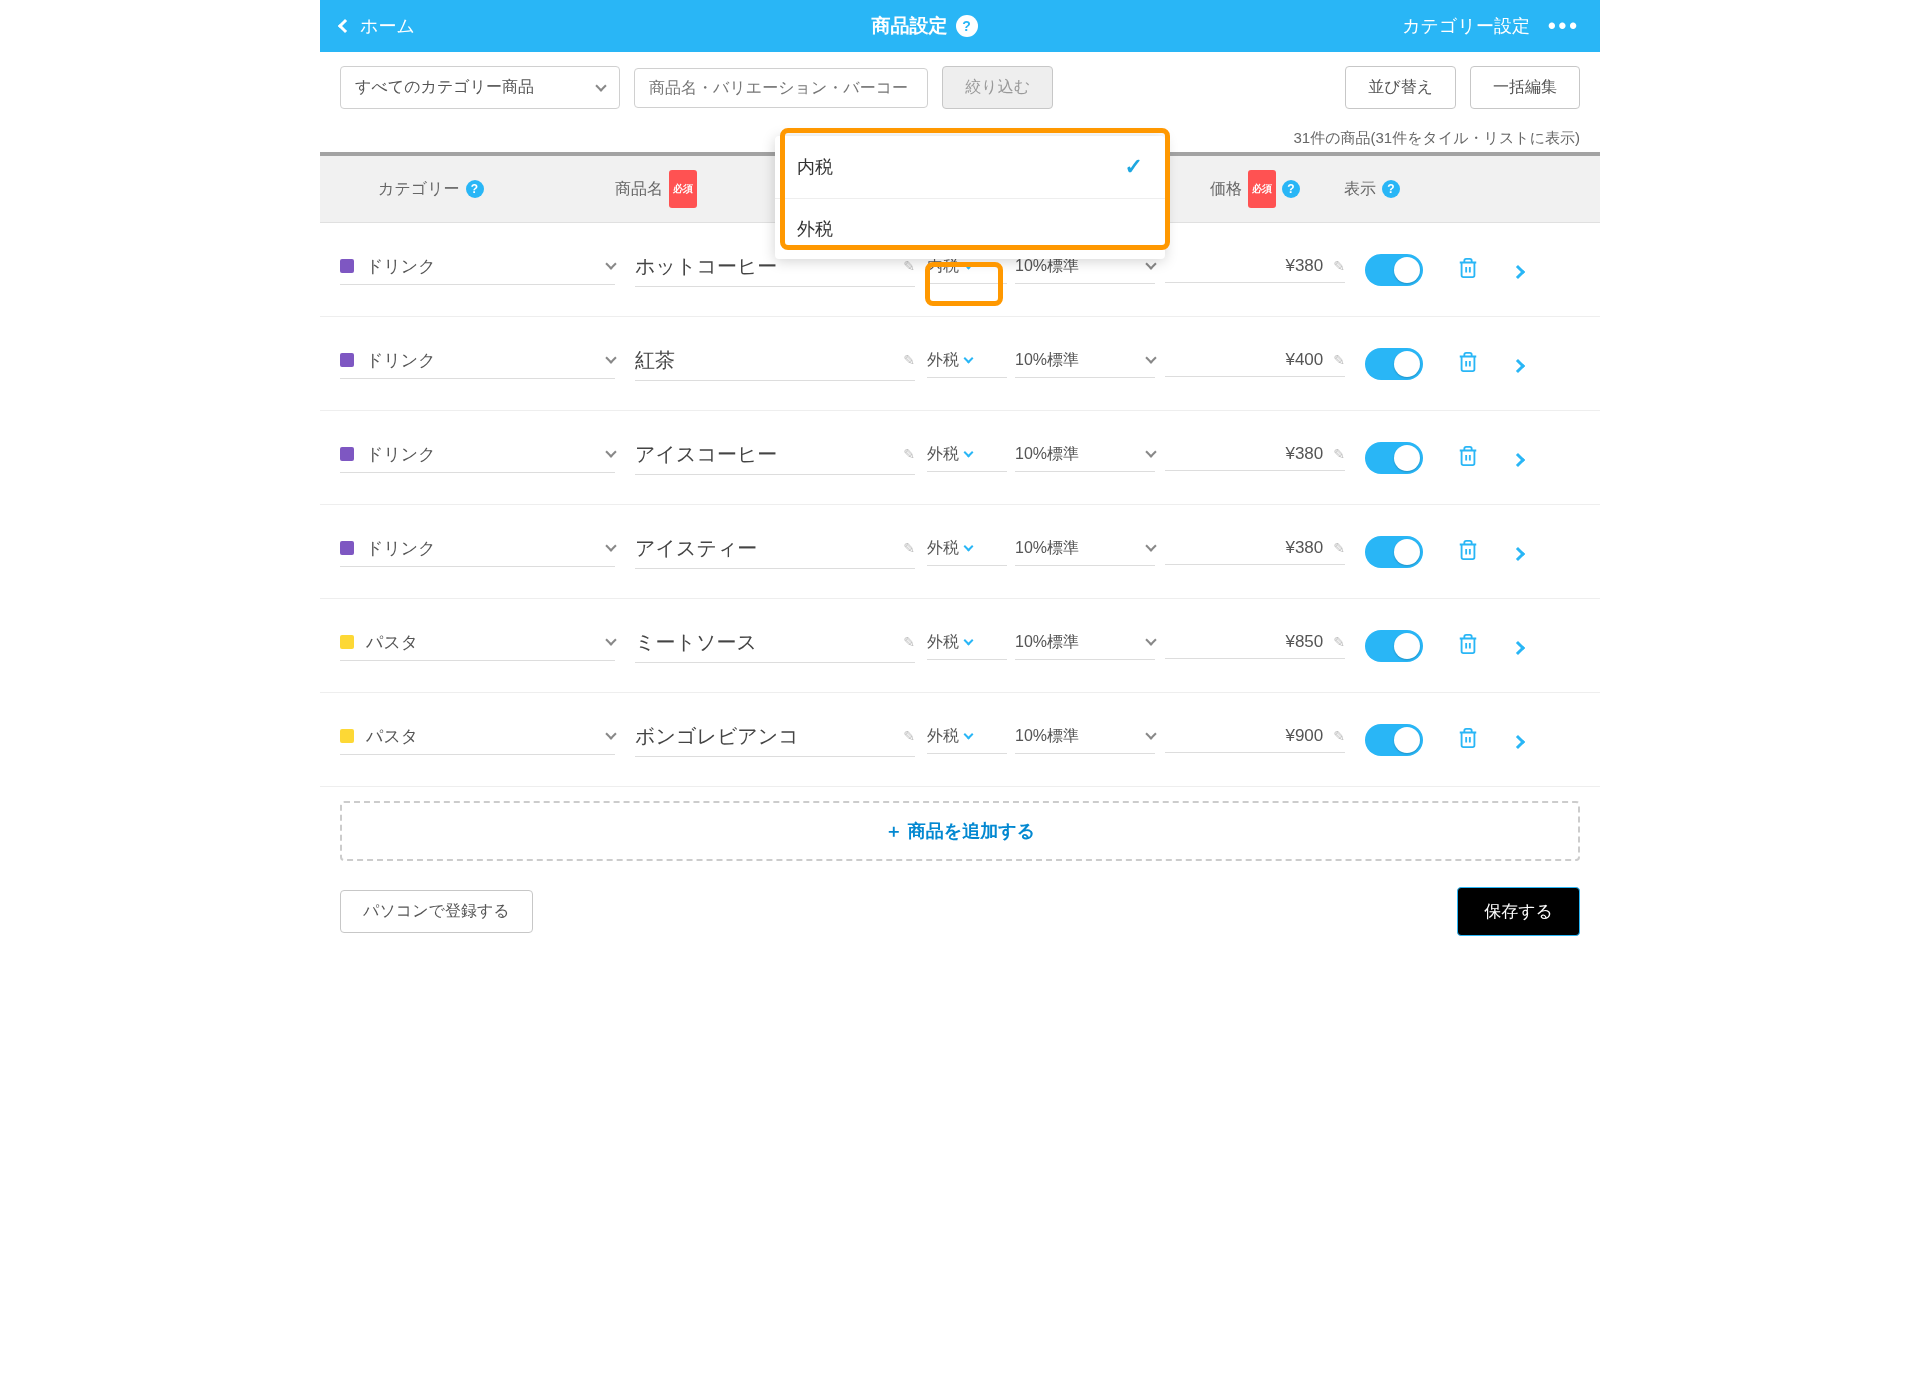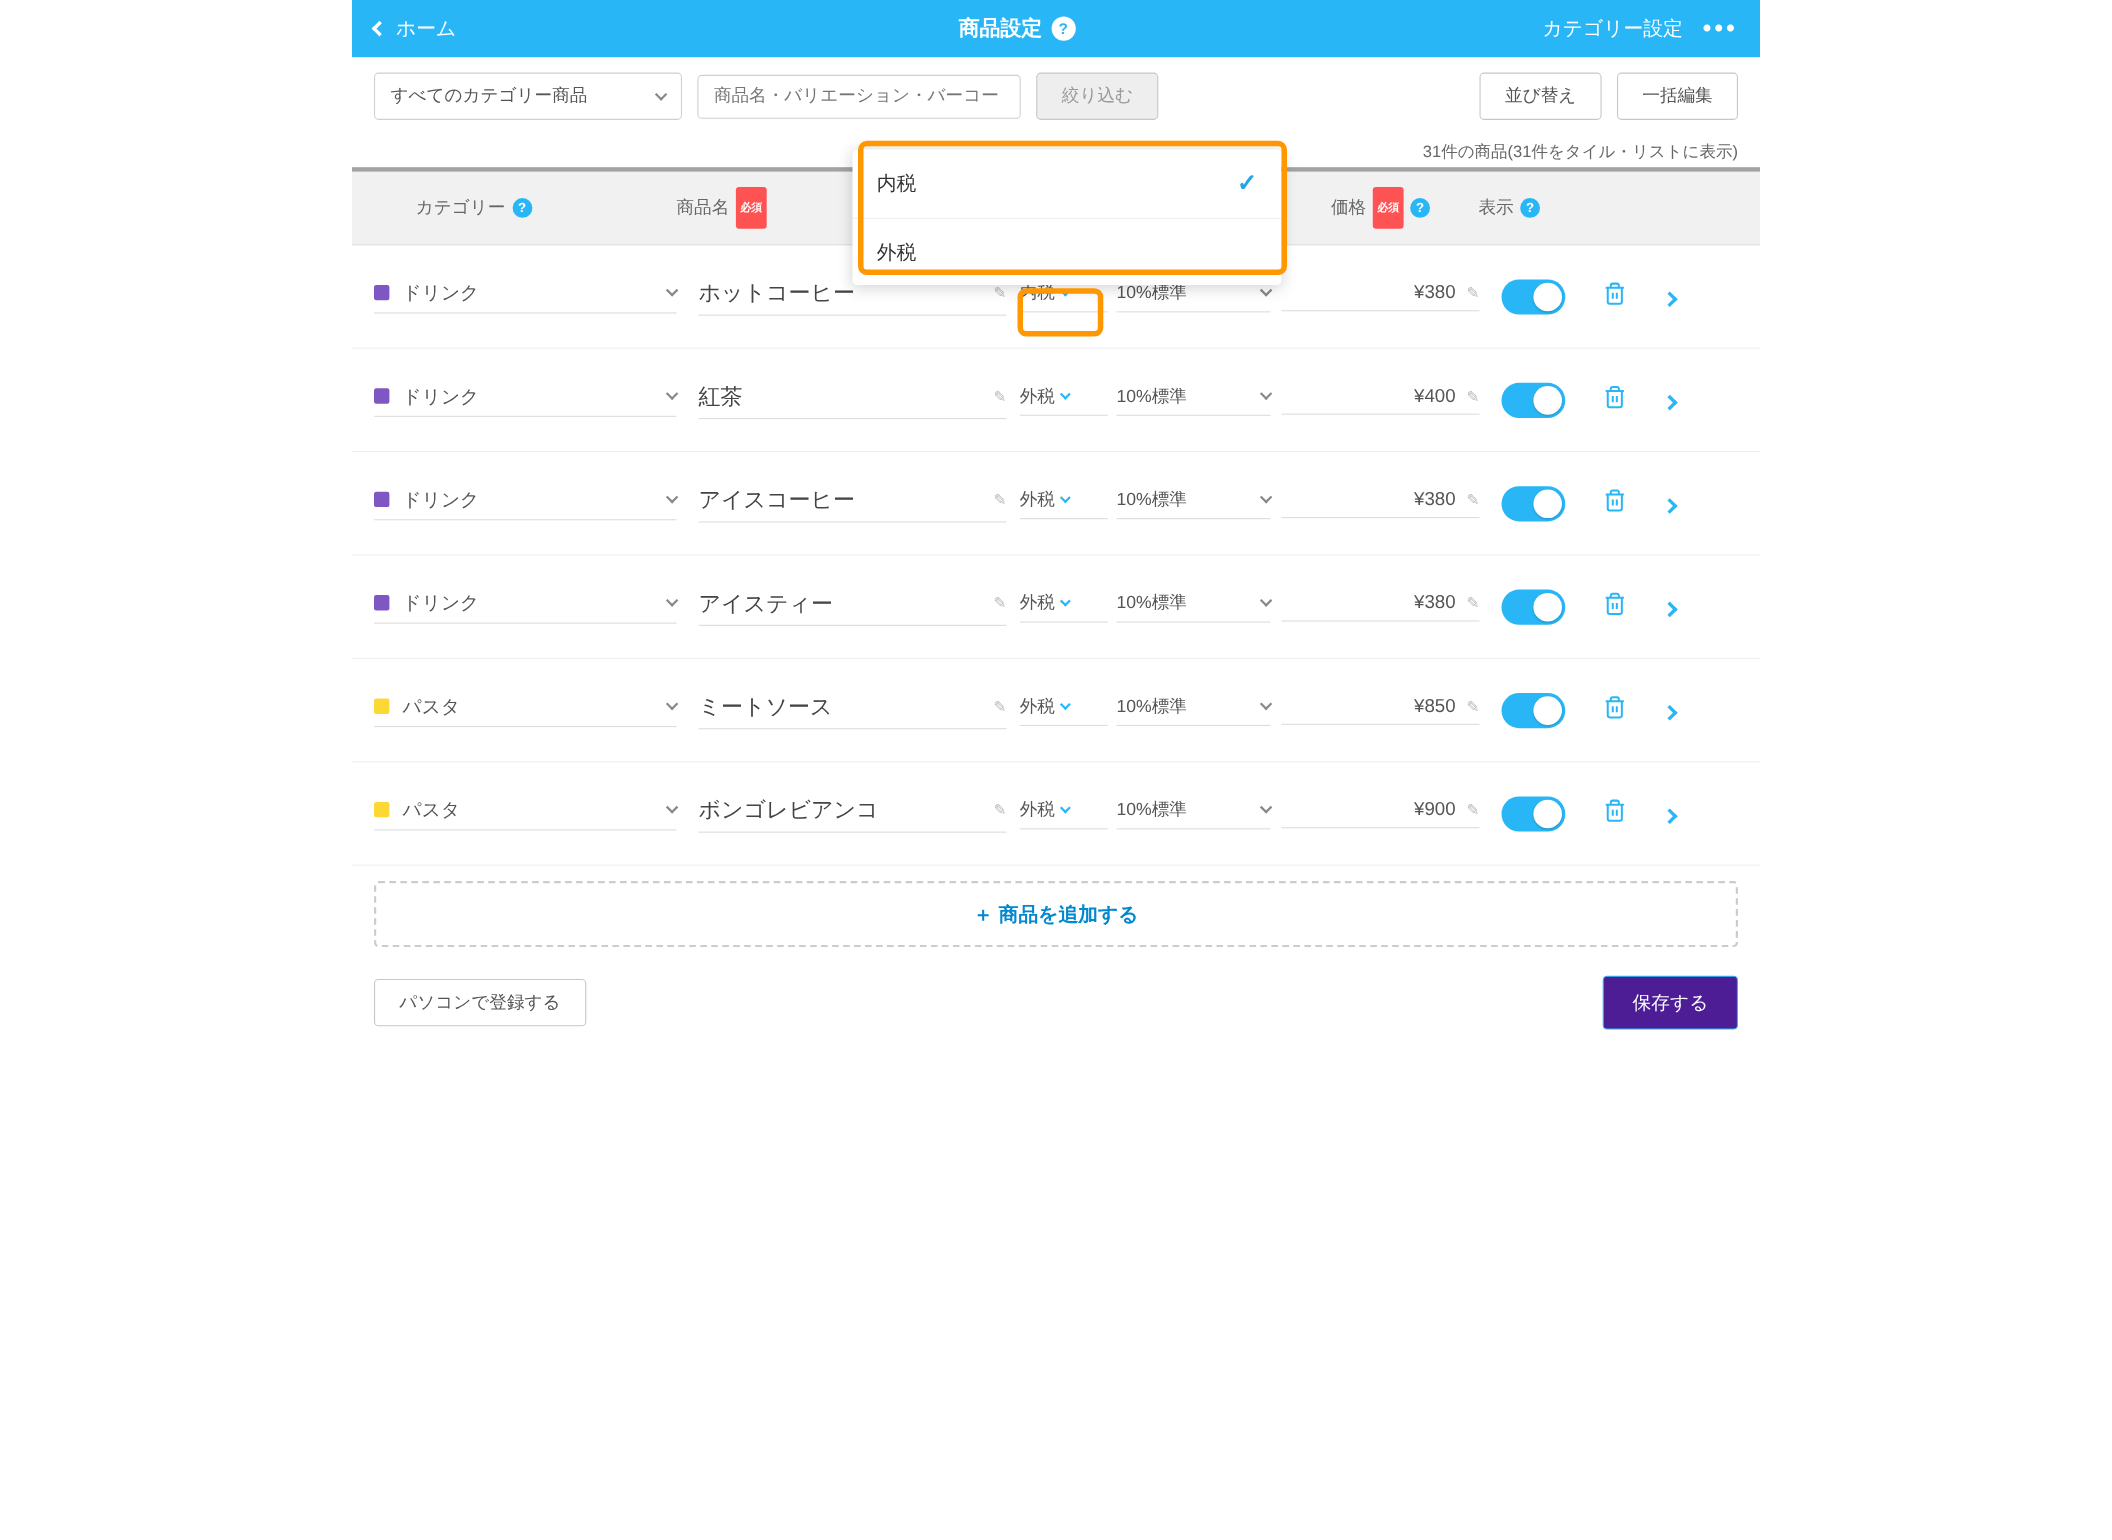--- a/index.html
+++ b/index.html
@@ -56,21 +56,21 @@
 .trash svg { width:22px; height:22px; }
 .row-chev { color:#29b6f6; font-size:22px; margin-left:34px; cursor:pointer; }
 .row-chev-ico { display:inline-block; width:10px; height:10px; border-top:3px solid #29b6f6; border-right:3px solid #29b6f6; transform:rotate(45deg);}
 .chev-sm { display:inline-block; width:7px; height:7px; border-right:2px solid #29b6f6; border-bottom:2px solid #29b6f6; transform:rotate(45deg); margin-top:-3px; margin-left:2px;}
 
 
 .add-row { margin: 14px 20px; border: 2px dashed #ccc; border-radius:4px; text-align:center; padding: 16px; color:#0288d1; font-weight:600; font-size:18px; cursor:pointer;}
 
 
 .footer { display:flex; justify-content:space-between; padding: 12px 20px 20px; align-items:center;}
-.btn-primary { background:#4c1d95; color:#fff; border:1px solid #29b6f6; border-radius:4px; padding:12px 26px; font-size:17px; cursor:pointer;}
+.btn-primary { background:#000000; color:#fff; border:1px solid #29b6f6; border-radius:4px; padding:12px 26px; font-size:17px; cursor:pointer;}
 
 
 .dropdown-pop { position: absolute; top: 136px; left: 455px; width: 390px; background: #fff; border-radius: 4px; box-shadow: 0 2px 14px rgba(0,0,0,0.18); z-index: 10; }
 .dropdown-pop .opt { padding: 18px 22px; font-size: 18px; color:#333; display:flex; justify-content:space-between; align-items:center; cursor:pointer;}
 .dropdown-pop .opt + .opt { border-top:1px solid #eee;}
 .check { color:#1ea7e0; font-size:22px; font-weight:bold;}
 
 
 .hl-box-big { position:absolute; top:128px; left:460px; width:390px; height:122px; border:5px solid #ff9800; border-radius:8px; z-index:20; pointer-events:none;}
 .hl-box-small { position:absolute; top:262px; left:605px; width:78px; height:44px; border:5px solid #ff9800; border-radius:8px; z-index:20; pointer-events:none;}

